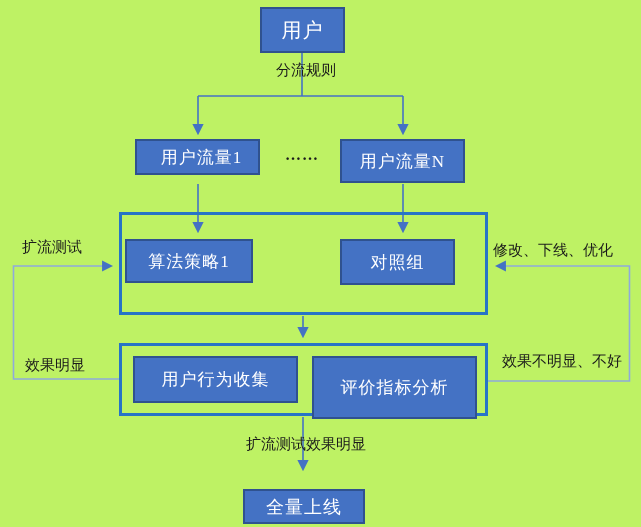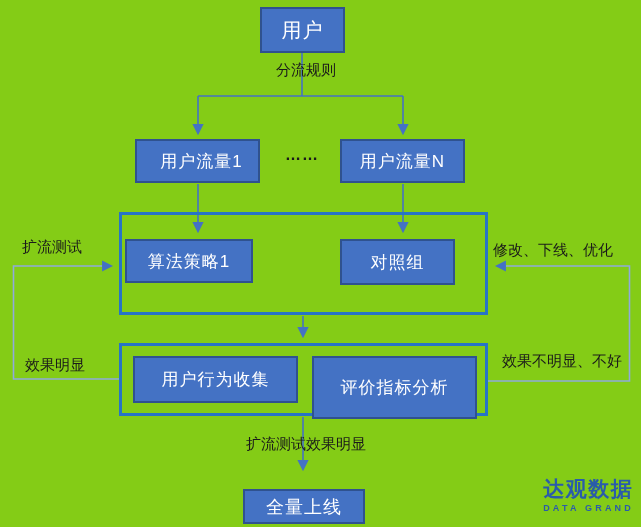--- a/index.html
+++ b/index.html
@@ -9,22 +9,22 @@
     --connector:#4472C4;
     --loop-connector:#8FAADC;
     --logo-color:#2A5CAA;
     --label-color:#1a1a1a;
     --node-text:#FFFFFF;
   }
   html,body{margin:0;padding:0;background:#fff;}
   .canvas{
     position:relative;
     width:641px;height:527px;
-    background:#84cc16;
-    font-family:Liberation Sans, sans-serif;
+    background:#bef264;
+    font-family:Liberation Serif, serif;
     overflow:hidden;
   }
   .wires{position:absolute;left:0;top:0;width:641px;height:527px;pointer-events:none;}
   .wire{stroke:var(--connector);stroke-width:1.6;fill:none;}
   .wire-loop{stroke:var(--loop-connector);stroke-width:1.6;fill:none;}
   .arrowhead{fill:var(--connector);}
   .node{
     position:absolute;
     background:var(--node-fill);
     border:2px solid var(--node-border);
@@ -81,21 +81,21 @@
 
     <path class="wire-loop" d="M488,381 H629.5 V266 H497" marker-end="url(#arr)"></path>
   </svg>
 
   <div class="container-box" style="left:119px;top:212px;width:369px;height:103px;"></div>
   <div class="container-box" style="left:119px;top:343px;width:369px;height:73px;"></div>
 
   <div class="node" style="left:260px;top:7px;width:85px;height:46px;font-size:20px;">
     <span>用户</span>
   </div>
-  <div class="node" style="left:135px;top:139px;width:125px;height:44px;padding-left:8px;">
+  <div class="node" style="left:135px;top:139px;width:125px;height:36px;padding-left:8px;">
     <span>用户流量1</span>
   </div>
   <div class="node" style="left:340px;top:139px;width:125px;height:44px;">
     <span>用户流量N</span>
   </div>
   <div class="node" style="left:125px;top:239px;width:128px;height:44px;">
     <span>算法策略1</span>
   </div>
   <div class="node" style="left:340px;top:239px;width:115px;height:46px;">
     <span>对照组</span>
@@ -111,18 +111,14 @@
   </div>
 
   <div class="flow-label centered" style="left:306px;top:61px;">分流规则</div>
   <div class="flow-label centered dots" style="left:302px;top:146px;">……</div>
   <div class="flow-label" style="left:22px;top:238px;">扩流测试</div>
   <div class="flow-label" style="left:25px;top:356px;">效果明显</div>
   <div class="flow-label" style="left:493px;top:241px;">修改、下线、优化</div>
   <div class="flow-label" style="left:502px;top:352px;">效果不明显、不好</div>
   <div class="flow-label centered" style="left:306px;top:435px;">扩流测试效果明显</div>
 
-  <div class="logo">
-    <div class="logo-cn">达观数据</div>
-    <div class="logo-en">DATA GRAND</div>
-  </div>
 
 </div>
 
 </body></html>

